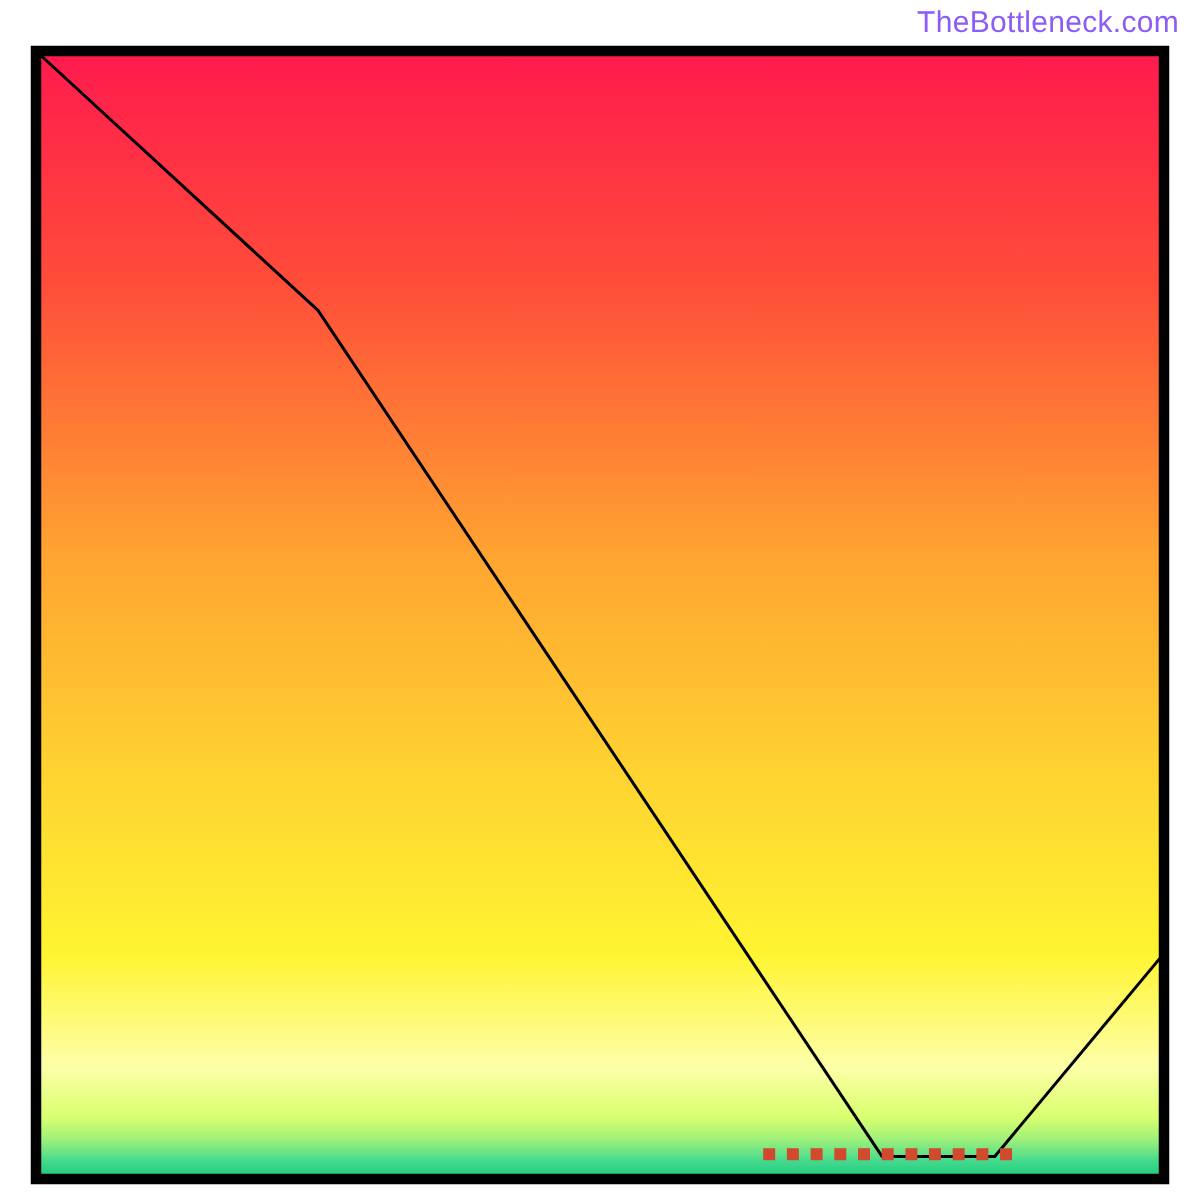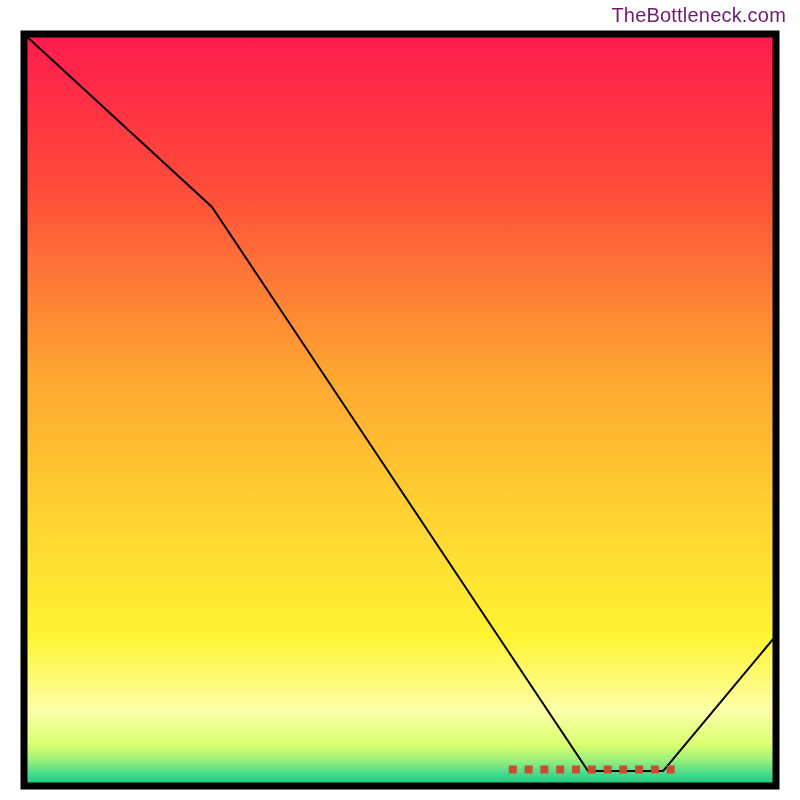--- a/index.html
+++ b/index.html
@@ -15,21 +15,21 @@
     position: relative;
     width: 800px;
     height: 800px;
     background: #ffffff;
   }
   .source-link {
     position: absolute;
     top: 4px;
     right: 14px;
     font-size: 20px;
-    color: #701a75;
+    color: #8b5cf6;
     font-weight: 400;
     letter-spacing: 0.2px;
     font-family: Arial, Helvetica, sans-serif;
   }
   svg.plot {
     position: absolute;
     top: 30px;
     left: 20px;
     display: block;
   }

